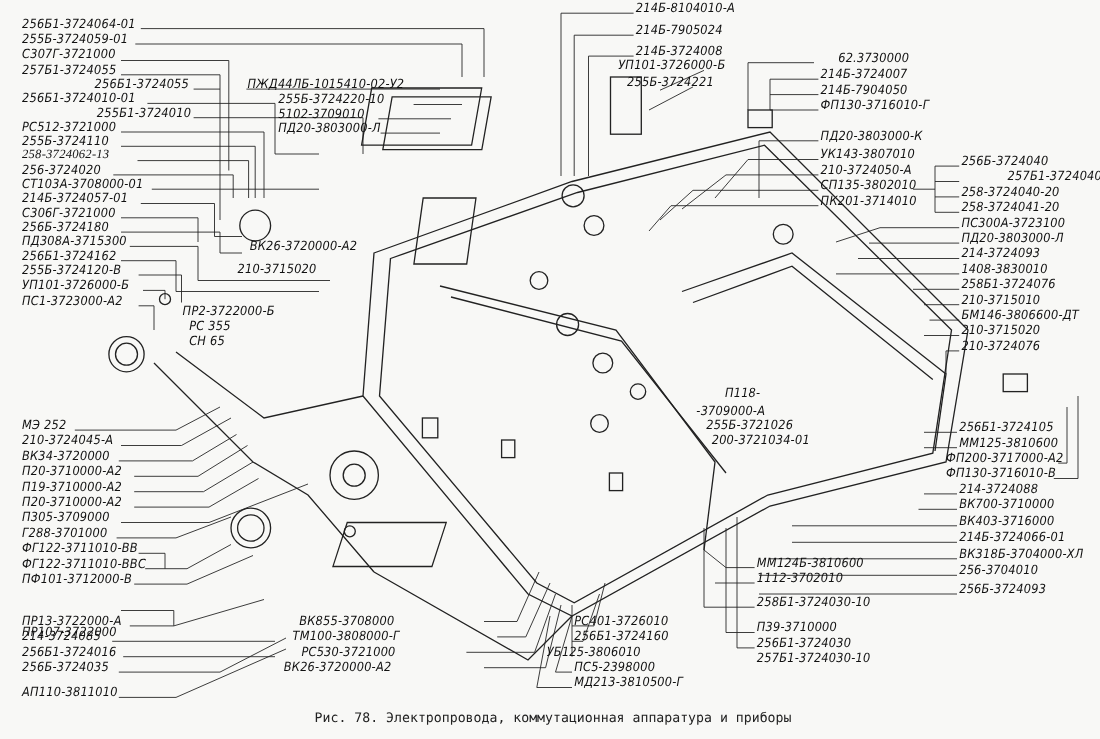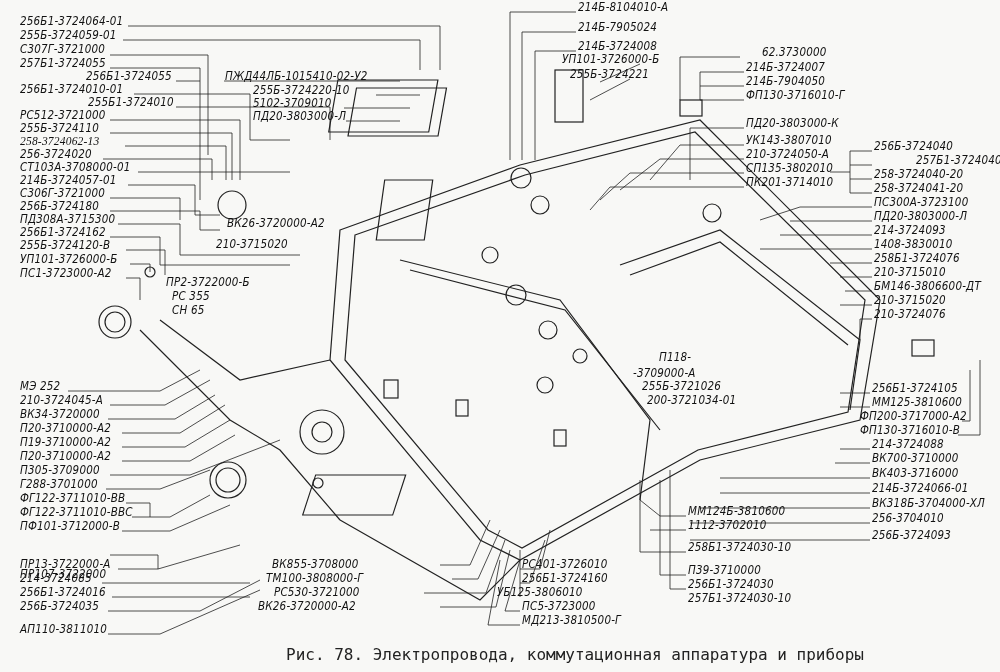--- a/index.html
+++ b/index.html
@@ -1,18 +1,18 @@
 <!DOCTYPE html>
 <html><head>
 <meta charset="utf-8">
 <style>
   html,body{margin:0;padding:0;background:#f7f7f7;}
   #canvas{position:relative;width:1000px;height:672px;background:#f8f8f6;overflow:hidden;font-family:"DejaVu Sans Condensed","DejaVu Sans",sans-serif;}
   .lbl{position:absolute;font-style:italic;font-size:11.5px;color:#111;white-space:nowrap;letter-spacing:0.2px;line-height:13px;}
-  .caption{position:absolute;left:286px;top:645px;font-family:"DejaVu Sans Mono","Liberation Mono",monospace;font-size:16px;color:#222;white-space:nowrap;}
+  .caption{position:absolute;left:286px;top:645px;font-family:"DejaVu Sans Mono","Liberation Mono",monospace;font-size:12px;color:#222;white-space:nowrap;}
   svg.draw{position:absolute;left:0;top:0;}
   .wm{position:absolute;left:300px;top:280px;font-size:72px;font-family:"DejaVu Sans",sans-serif;color:rgba(0,0,0,0.06);font-weight:bold;}
 </style>
 </head>
 <body>
 
 <div id="canvas">
 
   <svg class="draw" width="1000" height="672">
     <g fill="none" stroke="#222" stroke-width="1.2">
@@ -211,21 +211,21 @@
       <div class="lbl" style="left: 633px; top: 367px;">-3709000-А</div>
       <div class="lbl" style="left: 642px; top: 380px;">255Б-3721026</div>
       <div class="lbl" style="left: 647px; top: 394px;">200-3721034-01</div>
       <div class="lbl" style="left: 272px; top: 558px;">ВК855-3708000</div>
       <div class="lbl" style="left: 266px; top: 572px;">ТМ100-3808000-Г</div>
       <div class="lbl" style="left: 274px; top: 586px;">РС530-3721000</div>
       <div class="lbl" style="left: 258px; top: 600px;">ВК26-3720000-А2</div>
       <div class="lbl" style="left: 522px; top: 558px;">РС401-3726010</div>
       <div class="lbl" style="left: 522px; top: 572px;">256Б1-3724160</div>
       <div class="lbl" style="left: 497px; top: 586px;">УБ125-3806010</div>
-      <div class="lbl" style="left: 522px; top: 600px;">ПС5-3723000</div>
+      <div class="lbl" style="left: 522px; top: 600px;">ПС5-2398000</div>
       <div class="lbl" style="left: 522px; top: 614px;">МД213-3810500-Г</div>
       <div class="lbl" style="left: 688px; top: 505px;">ММ124Б-3810600</div>
       <div class="lbl" style="left: 688px; top: 519px;">1112-3702010</div>
       <div class="lbl" style="left: 688px; top: 541px;">258Б1-3724030-10</div>
       <div class="lbl" style="left: 688px; top: 564px;">П39-3710000</div>
       <div class="lbl" style="left: 688px; top: 578px;">256Б1-3724030</div>
       <div class="lbl" style="left: 688px; top: 592px;">257Б1-3724030-10</div>
     </div>
   <div id="labels-right">
       <div class="lbl" style="left: 762px; top: 46px;">62.3730000</div>

